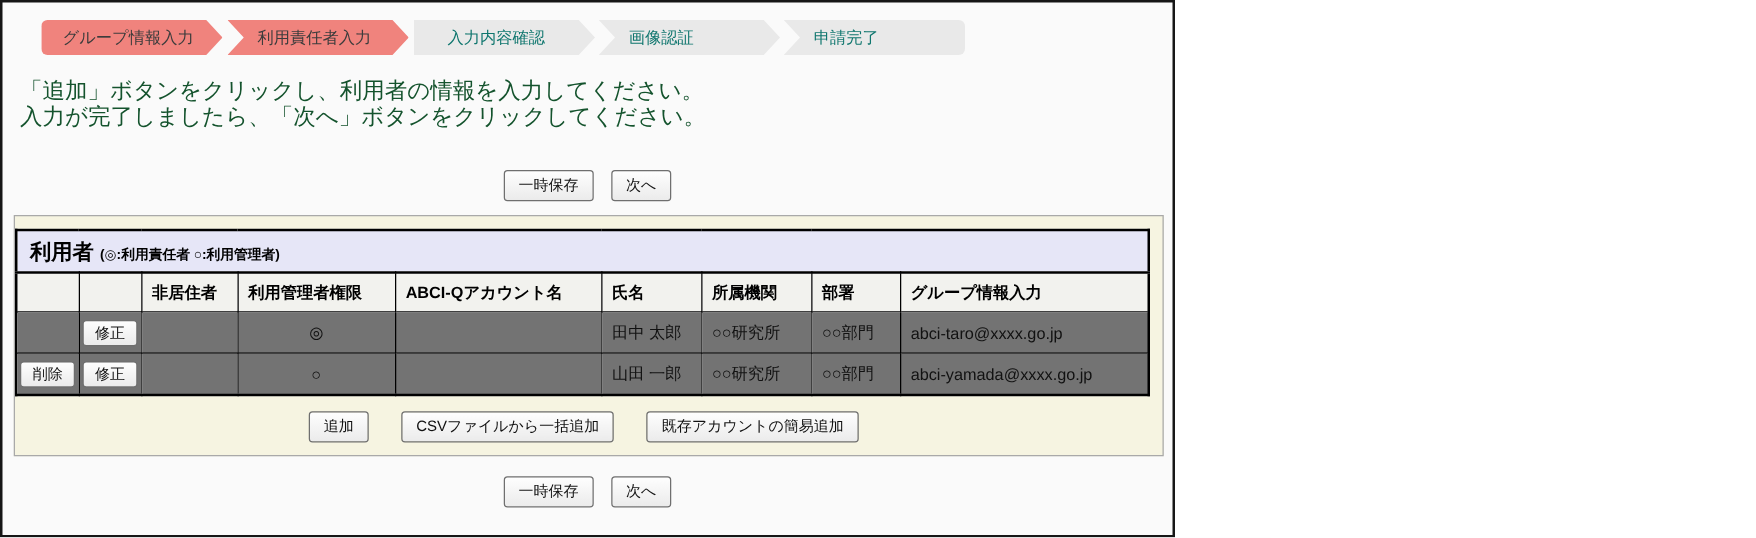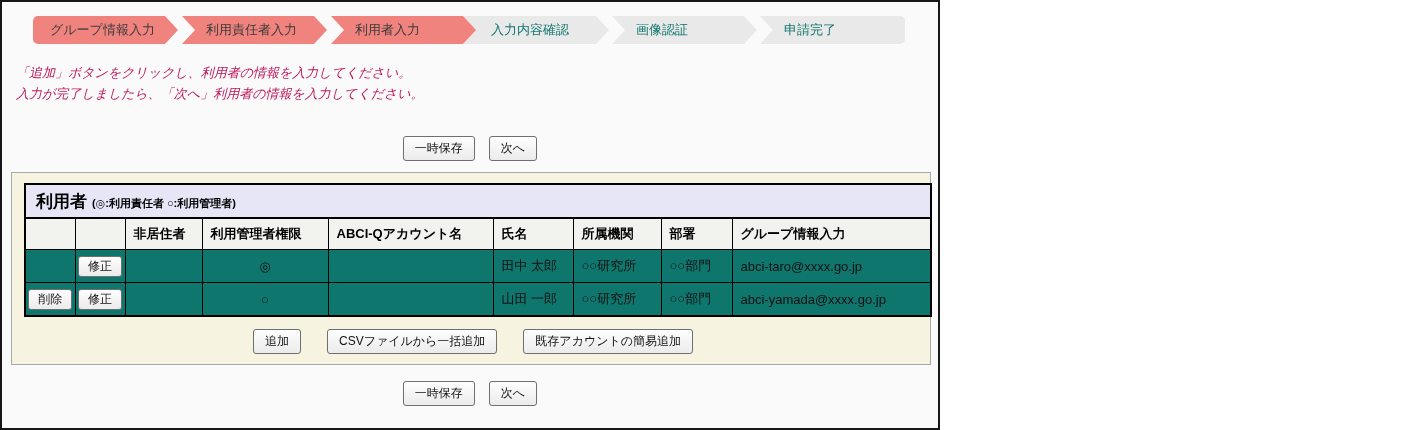--- a/index.html
+++ b/index.html
@@ -21,64 +21,63 @@
   .s3 { clip-path:polygon(0 0, calc(100% - 13px) 0, 100% 50%, calc(100% - 13px) 100%, 0 100%, 13px 50%);
         padding-left:24px; margin-right:-12px; position:relative; z-index:2; }
   .s4 { clip-path:polygon(0 0, calc(100% - 13px) 0, 100% 50%, calc(100% - 13px) 100%, 0 100%);
         padding-left:27px; margin-right:3px; }
   .s5 { clip-path:polygon(0 0, calc(100% - 13px) 0, 100% 50%, calc(100% - 13px) 100%, 0 100%, 13px 50%);
         padding-left:24px; margin-right:3px; }
   .s6 { clip-path:polygon(0 0, 100% 0, 100% 100%, 0 100%, 13px 50%);
         border-radius:0 5px 5px 0; padding-left:24px; }
 
   
-  .instructions { margin:24px 0 0 14px; font-size:13px; line-height:21px; color:#be185d;font-style:italic; }
+  .instructions { margin:24px 0 0 14px; font-size:18px; line-height:21px; color:#14532d; }
 
   
   .btn { font-family:inherit; font-size:12px; color:#111;
          background:linear-gradient(#fefefe,#ebebeb);
          border:1px solid #6f6f6f; border-radius:3px;
          padding:4px 11px; line-height:1.25; cursor:pointer; white-space:nowrap; }
   .btn.small { padding:2px 9px; }
   .action-row { display:flex; justify-content:center; gap:14px; margin-top:32px; }
   .action-row.bottom { margin-top:16px; }
 
   
   .panel { box-sizing:border-box; margin:11px 7px 0 9px; height:193px;
-           background:#f6f4e1; border:1px solid #a9a9a9; padding:10px 8px 0 12px; }
+           background:#f6f4e1; border:1px solid #a9a9a9; padding:10px 8px 0 0; }
   .users-table { border-collapse:collapse; table-layout:fixed; width:906px;
                  background:#ffffff; border:2px solid #000; }
   .users-table th, .users-table td { border:1px solid #000; font-size:13px;
                  padding:0 8px; height:32px; overflow:hidden; }
   .band td { background:#e6e6f7; border-bottom:2px solid #000; height:28px; padding:2px 10px; }
   .panel-title  { font-size:17px; font-weight:bold; color:#000; }
   .panel-legend { font-size:11px; font-weight:bold; color:#000; margin-left:5px; }
   .head th { background:#f2f2ee; text-align:left; font-weight:bold; height:30px; color:#000; }
-  .row td { background:#0f766e; color:#111;margin-top:22px; }
+  .row td { background:#737373; color:#111;margin-top:22px; }
   td.c { text-align:center; padding:0 2px; }
   .panel-actions { display:flex; justify-content:center; gap:26px; margin-top:12px; }
 </style>
 </head>
 <body>
 
 <div class="page">
   <div class="box">
 
     <div class="stepper">
       <div class="step active s1">グループ情報入力</div>
       <div class="step active s2">利用責任者入力</div>
-      <div class="step active s3">利用者入力</div>
       <div class="step inactive s4">入力内容確認</div>
       <div class="step inactive s5">画像認証</div>
       <div class="step inactive s6">申請完了</div>
     </div>
 
     <div class="instructions">
       <div>「追加」ボタンをクリックし、利用者の情報を入力してください。</div>
-      <div>入力が完了しましたら、「次へ」利用者の情報を入力してください。</div>
+      <div>入力が完了しましたら、「次へ」ボタンをクリックしてください。</div>
     </div>
 
     <div class="action-row">
       <button class="btn">一時保存</button>
       <button class="btn">次へ</button>
     </div>
 
     <div class="panel">
       <table class="users-table">
         <colgroup>

